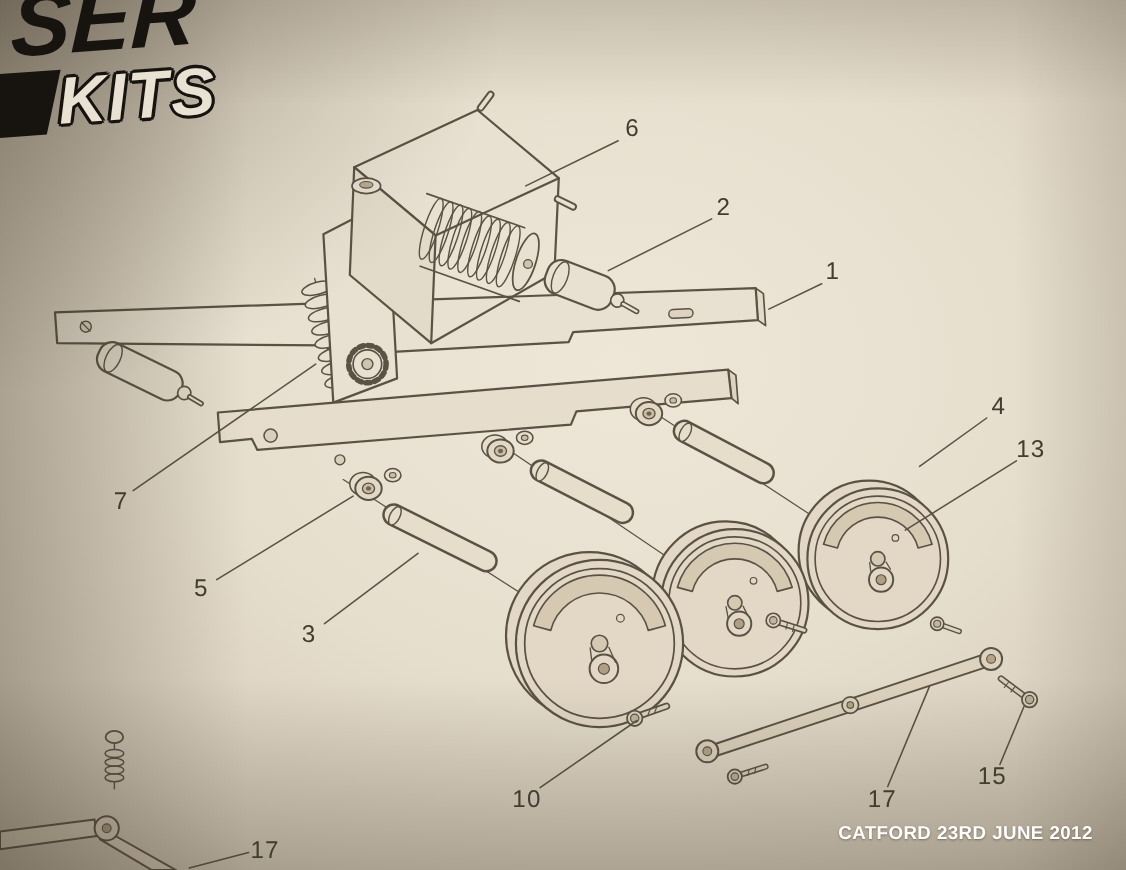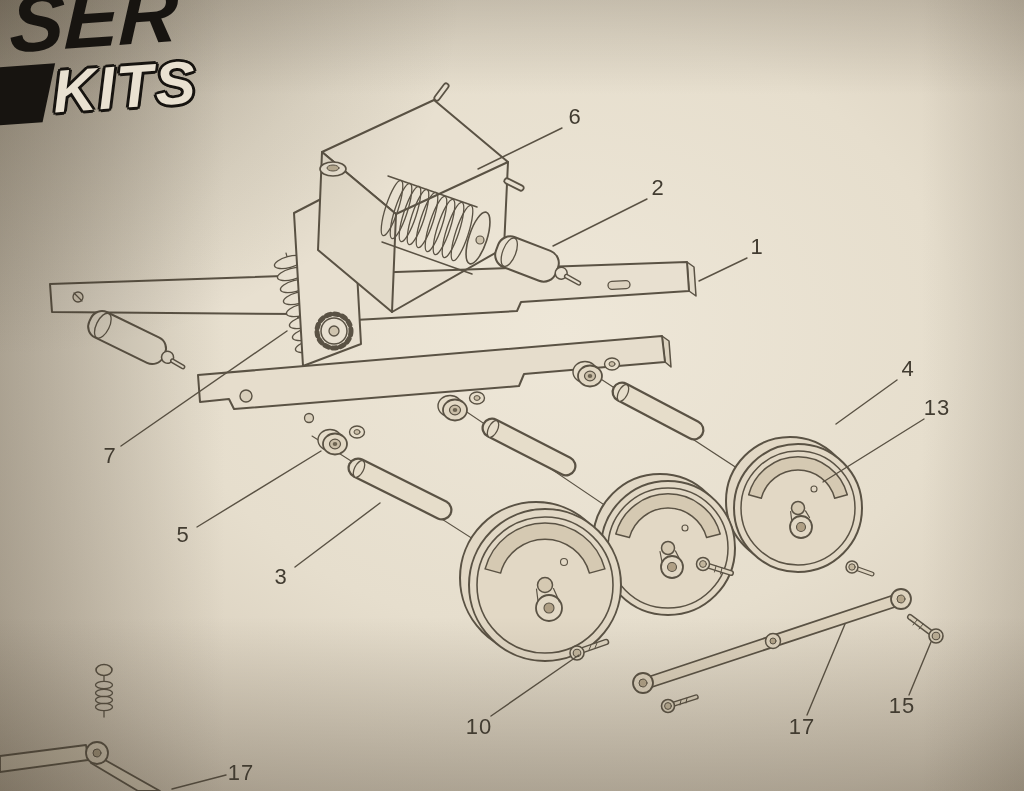--- a/index.html
+++ b/index.html
@@ -332,13 +332,14 @@
       <div class="part-label" style="left: 937px; top: 408px;">13</div>
       <div class="part-label" style="left: 110px; top: 456px;">7</div>
       <div class="part-label" style="left: 183px; top: 535px;">5</div>
       <div class="part-label" style="left: 281px; top: 577px;">3</div>
       <div class="part-label" style="left: 479px; top: 727px;">10</div>
       <div class="part-label" style="left: 802px; top: 727px;">17</div>
       <div class="part-label" style="left: 902px; top: 706px;">15</div>
       <div class="part-label" style="left: 241px; top: 773px;">17</div>
     </div>
 
+  <div class="watermark">CATFORD 23RD JUNE 2012</div>
 </div>
 
 </body></html>

